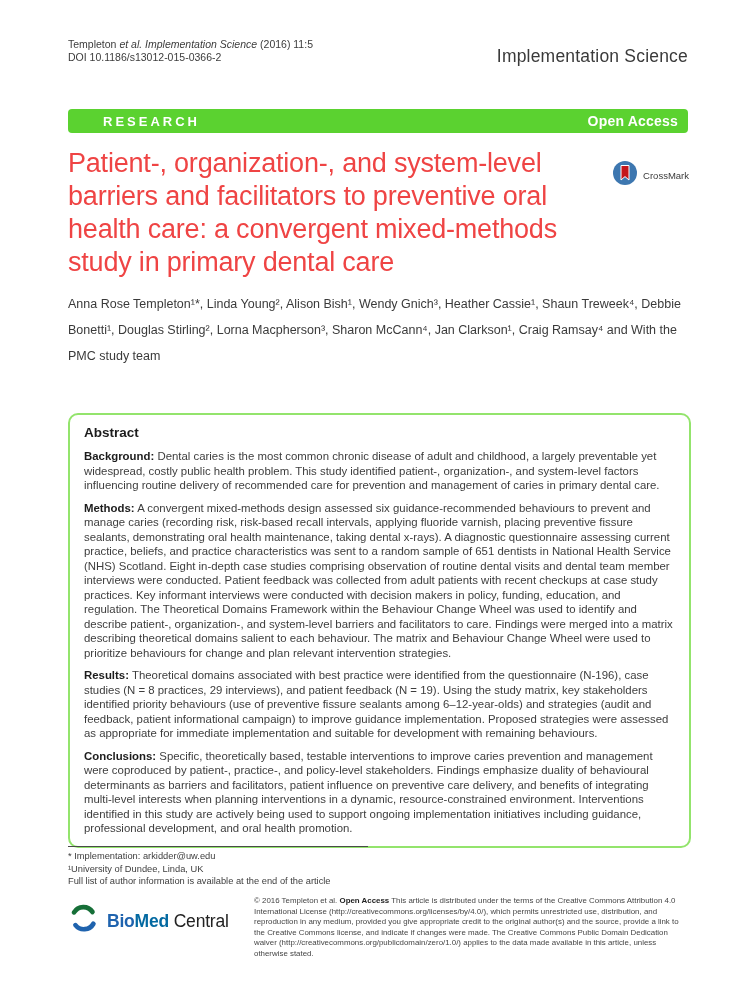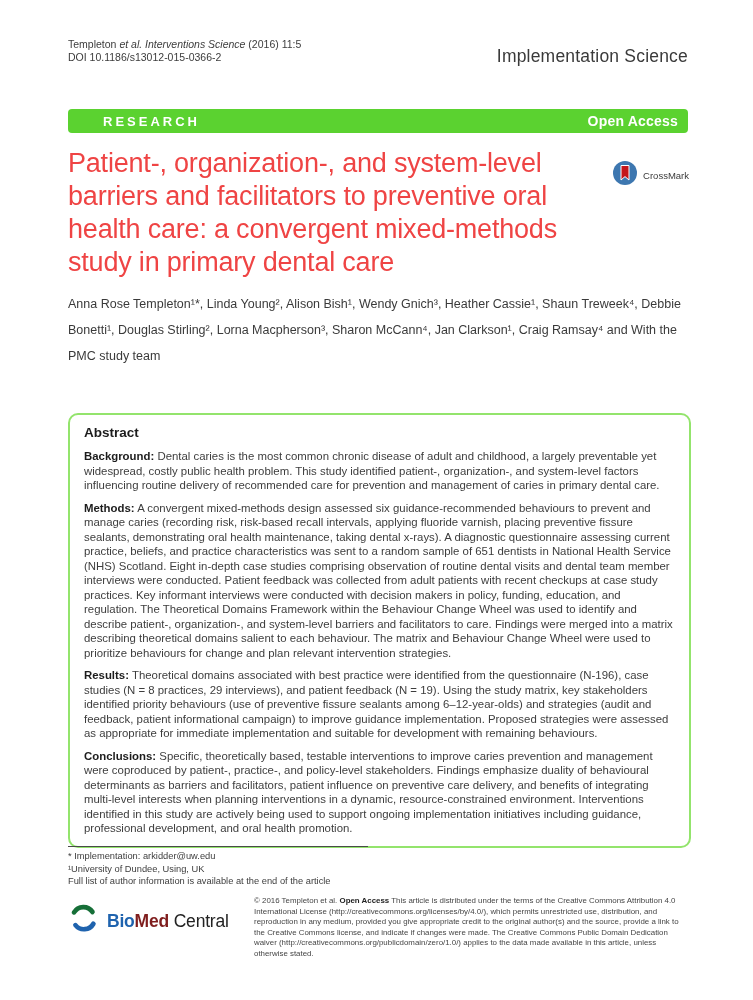--- a/index.html
+++ b/index.html
@@ -83,39 +83,39 @@
   
   .footnotes { position: absolute; left: 68px; top: 846px; width: 340px; }
   .fn-rule { width: 300px; border-top: 1px solid #4a4a4a; margin-bottom: 3px; }
   .footnotes div { font-size: 9.3px; line-height: 12.5px; color: #3d3d3d; }
 
   
   .publisher { position: absolute; left: 66px; top: 896px; width: 623px; display: flex; align-items: flex-start; }
   .bmc-logo { display: flex; align-items: center; gap: 7px; margin-top: 6px; width: 188px; flex: 0 0 auto; }
   .bmc-wordmark { font-size: 17.5px; letter-spacing: -0.2px; white-space: nowrap; }
   .bmc-bio { color: #1f63ae; font-weight: bold; }
-  .bmc-med { color: #7f1d1d; font-weight: bold; }
+  .bmc-med { color: #0369a1; font-weight: bold; }
   .bmc-central { color: #222222; }
   .license {
     font-size: 7.9px;
     line-height: 10.6px;
     color: #454545;
     flex: 1;
   }
   .license b { color: #222; }
 </style>
 </head>
 <body>
 
 <div class="page">
   <div class="content">
 
     <div class="header">
       <div class="cite">
-        <div><span>Templeton </span><span class="it">et al. Interventions Science</span><span> (2016) 11:5</span></div>
+        <div><span>Templeton </span><span class="it">et al. Implementation Science</span><span> (2016) 11:5</span></div>
         <div>DOI 10.1186/s13012-015-0366-2</div>
       </div>
       <div class="journal">Implementation Science</div>
     </div>
 
     <div class="banner">
       <span class="banner-left">RESEARCH</span>
       <span class="banner-right">Open Access</span>
     </div>
 
@@ -139,21 +139,21 @@
       <p><b>Methods:</b> <span>A convergent mixed-methods design assessed six guidance-recommended behaviours to prevent and manage caries (recording risk, risk-based recall intervals, applying fluoride varnish, placing preventive fissure sealants, demonstrating oral health maintenance, taking dental x-rays). A diagnostic questionnaire assessing current practice, beliefs, and practice characteristics was sent to a random sample of 651 dentists in National Health Service (NHS) Scotland. Eight in-depth case studies comprising observation of routine dental visits and dental team member interviews were conducted. Patient feedback was collected from adult patients with recent checkups at case study practices. Key informant interviews were conducted with decision makers in policy, funding, education, and regulation. The Theoretical Domains Framework within the Behaviour Change Wheel was used to identify and describe patient-, organization-, and system-level barriers and facilitators to care. Findings were merged into a matrix describing theoretical domains salient to each behaviour. The matrix and Behaviour Change Wheel were used to prioritize behaviours for change and plan relevant intervention strategies.</span></p>
       <p><b>Results:</b> <span>Theoretical domains associated with best practice were identified from the questionnaire (N-196), case studies (N = 8 practices, 29 interviews), and patient feedback (N = 19). Using the study matrix, key stakeholders identified priority behaviours (use of preventive fissure sealants among 6–12-year-olds) and strategies (audit and feedback, patient informational campaign) to improve guidance implementation. Proposed strategies were assessed as appropriate for immediate implementation and suitable for development with remaining behaviours.</span></p>
       <p><b>Conclusions:</b> <span>Specific, theoretically based, testable interventions to improve caries prevention and management were coproduced by patient-, practice-, and policy-level stakeholders. Findings emphasize duality of behavioural determinants as barriers and facilitators, patient influence on preventive care delivery, and benefits of integrating multi-level interests when planning interventions in a dynamic, resource-constrained environment. Interventions identified in this study are actively being used to support ongoing implementation initiatives including guidance, professional development, and oral health promotion.</span></p>
     </div>
 
   </div>
 
   <div class="footnotes">
     <div class="fn-rule"></div>
     <div>* Implementation: arkidder@uw.edu</div>
-    <div>¹University of Dundee, Using, UK</div>
+    <div>¹University of Dundee, Linda, UK</div>
     <div>Full list of author information is available at the end of the article</div>
   </div>
 
   <div class="publisher">
     <div class="bmc-logo">
       <span>
         <svg width="34" height="34" viewBox="0 0 36 36">
           <path d="M 8.5 11 A 11.5 11.5 0 0 1 28 10.5" fill="none" stroke="#166f38" stroke-width="5" stroke-linecap="round"></path>
           <path d="M 29 23 A 11.5 11.5 0 0 1 10 24.5" fill="none" stroke="#1f63ae" stroke-width="5" stroke-linecap="round"></path>
         </svg>

